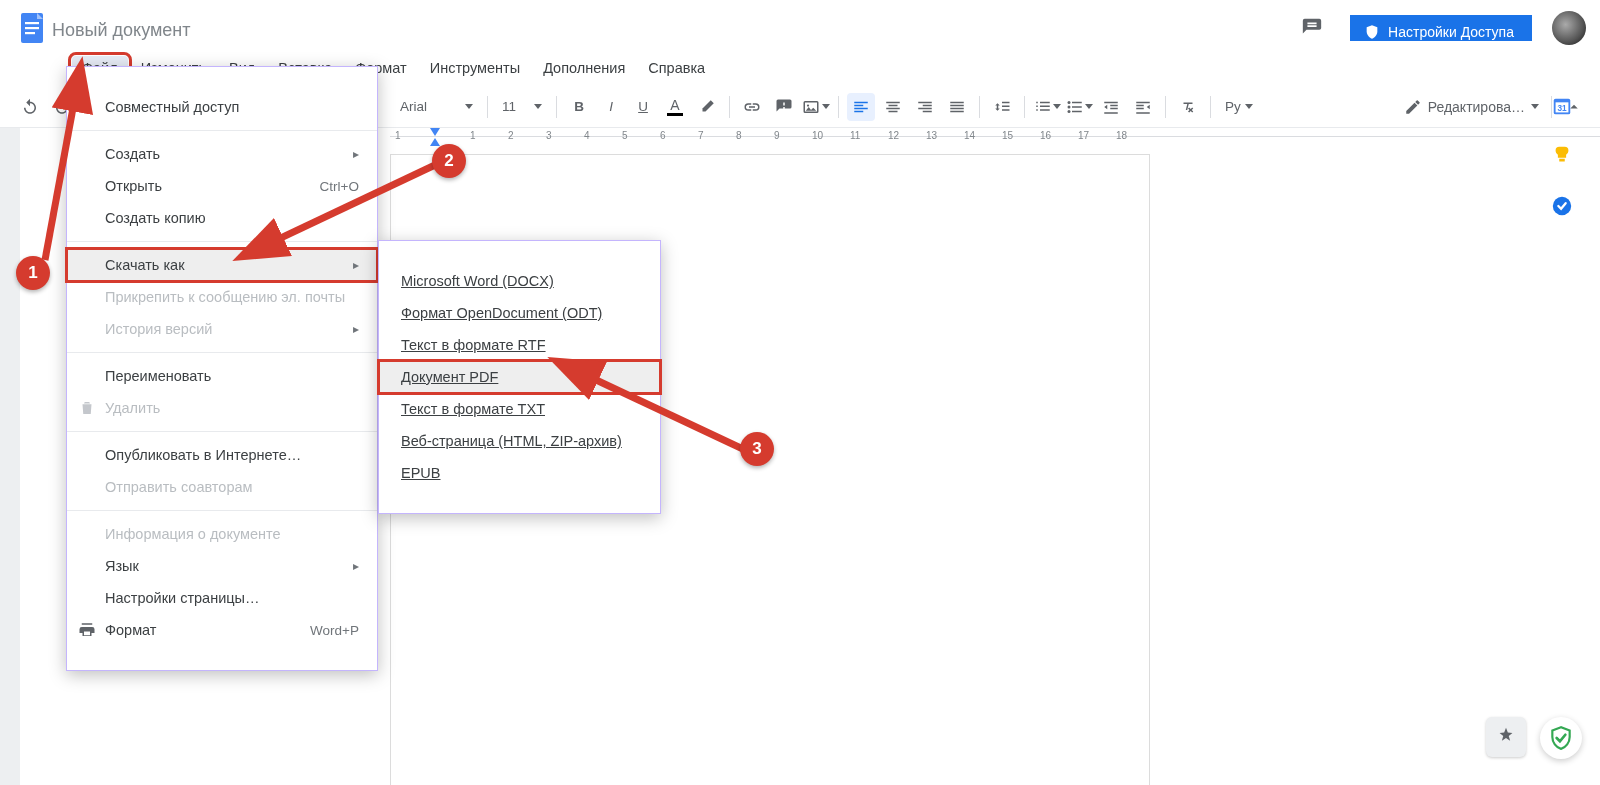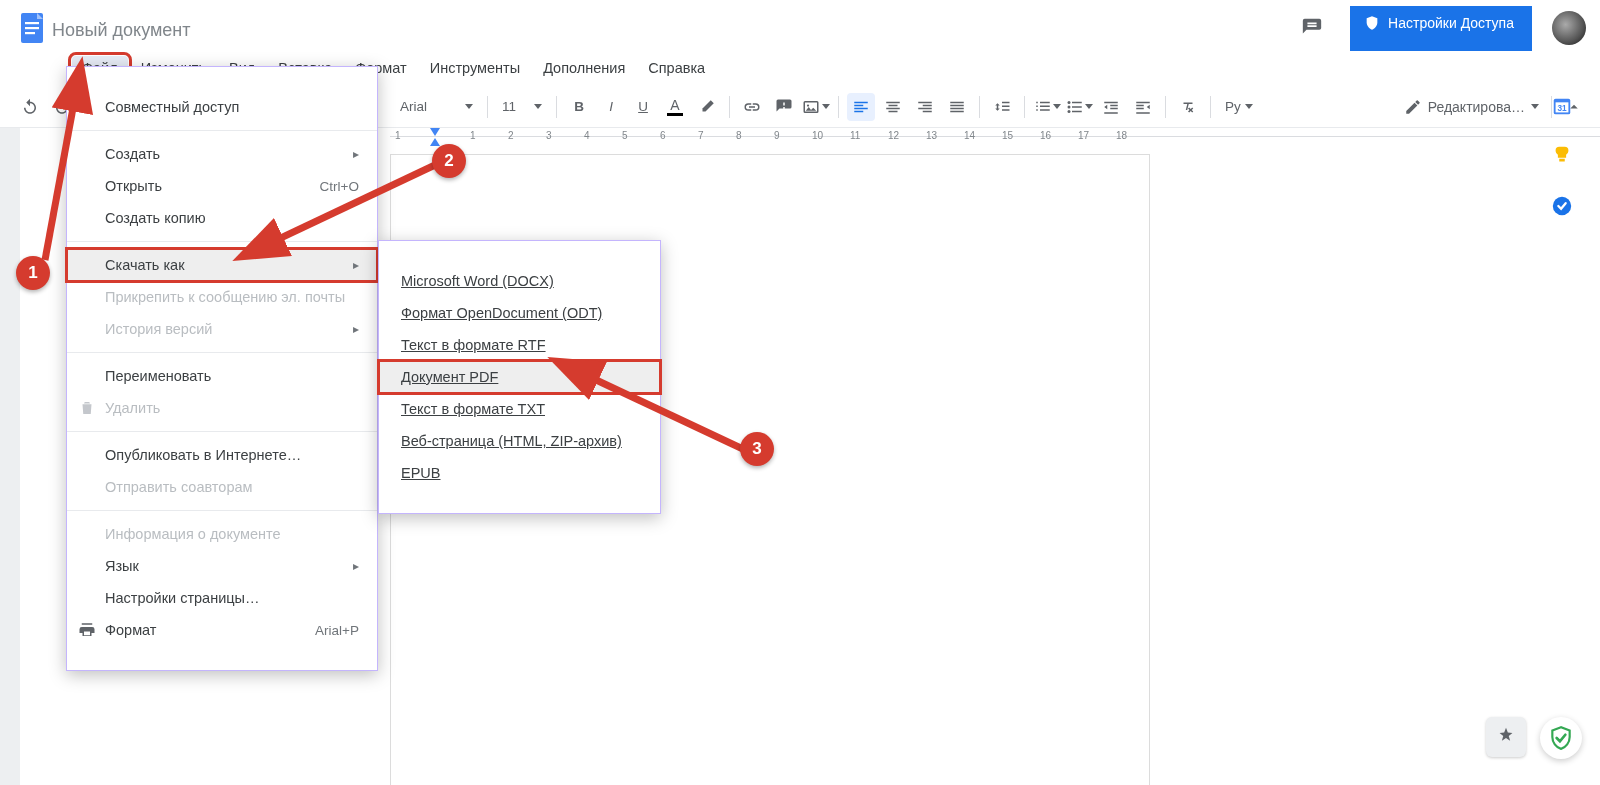--- a/index.html
+++ b/index.html
@@ -5,21 +5,21 @@
   * { box-sizing: border-box; margin: 0; padding: 0; }
   body { font-family: Arial, "Helvetica Neue", sans-serif; background: #fff; width: 1600px; height: 785px; overflow: hidden; position: relative; color: #3c4043; }
   
   .header-bar { display: flex; align-items: center; height: 56px; padding: 0 14px; gap: 2px; border-bottom: none; justify-content: center; }
   .docs-logo { width: 36px; height: 36px; display: flex; align-items: center; justify-content: center; }
   .docs-logo svg { width: 36px; height: 36px; }
   .title-block { flex: 1; display: flex; flex-direction: column; }
   .doc-title { font-size: 18px; color: #80868b; padding-top: 4px; }
   .header-right { display: flex; align-items: center; gap: 20px; }
   .comment-icon { width: 36px; height: 36px; display: flex; align-items: center; justify-content: center; color: #5f6368; }
-  .share-btn { background: #1a73e8; color: #fff; border: none; border-radius: 0; padding: 9px 18px 20px 14px; font-size: 14px; display: flex; align-items: center; gap: 8px; cursor: pointer; }
+  .share-btn { background: #1a73e8; color: #fff; border: none; border-radius: 0; padding: 9px 18px 1px 14px; font-size: 14px; display: flex; align-items: center; gap: 8px; cursor: pointer; }
   .avatar { width: 34px; height: 34px; border-radius: 50%; background: radial-gradient(circle at 40% 40%, #aaa 0%, #555 60%, #222 90%); }
   
   .menu-bar { display: flex; align-items: center; padding: 0 64px 6px 72px; gap: 3px; font-size: 14.5px; color: #3c4043; }
   .menu-item { padding: 4px 10px; border-radius: 4px; cursor: pointer; }
   .menu-item.highlighted { background: #e6ebf5; outline: 3px solid #d53b2e; outline-offset: 1px; }
   
   .toolbar { display: flex; align-items: center; height: 42px; padding: 0 16px; gap: 4px; border-bottom: 1px solid #e8eaed; font-size: 13.5px; color: #5f6368; }
   .tb-btn { width: 28px; height: 28px; display: flex; align-items: center; justify-content: center; border-radius: 4px; cursor: pointer; }
   .tb-btn svg { width: 18px; height: 18px; }
   .tb-sep { width: 1px; height: 22px; background: #dadce0; margin: 0 4px; }
@@ -381,21 +381,21 @@
   <div class="dd-item">
       <span>Настройки страницы…</span>
     </div>
   <div class="dd-item">
       <span class="left-ic">
         <svg viewBox="0 0 24 24" width="18" height="18" fill="#5f6368">
           <path d="M19 8H5a3 3 0 0 0-3 3v5h4v4h12v-4h4v-5a3 3 0 0 0-3-3zm-3 11H8v-5h8v5zm3-14H5V3h14v2z"></path>
         </svg>
       </span>
       <span>Формат</span>
-      <span class="shortcut">Arial+P</span>
+      <span class="shortcut">Word+P</span>
     </div>
 </div>
 
 <div class="dropdown dd-sub">
   <div class="dd-item" style="padding-left:22px">
       <span>Microsoft Word (DOCX)</span>
     </div>
   <div class="dd-item" style="padding-left:22px">
       <span>Формат OpenDocument (ODT)</span>
     </div>

